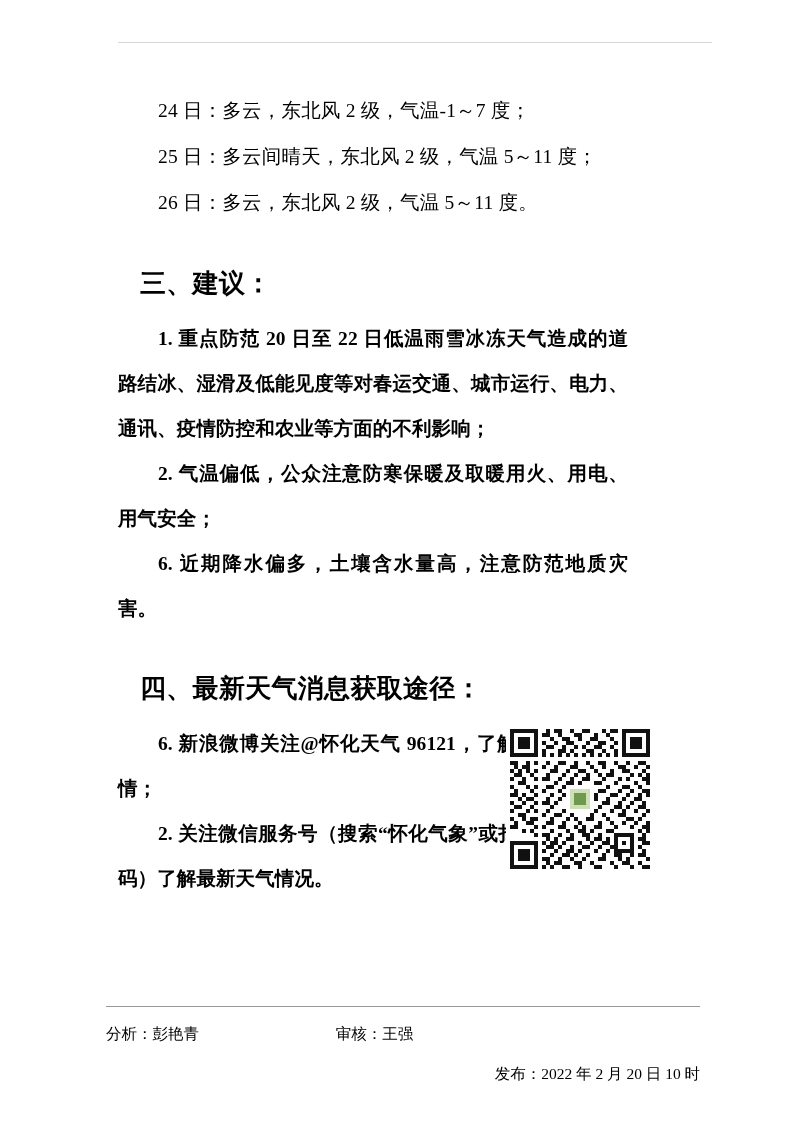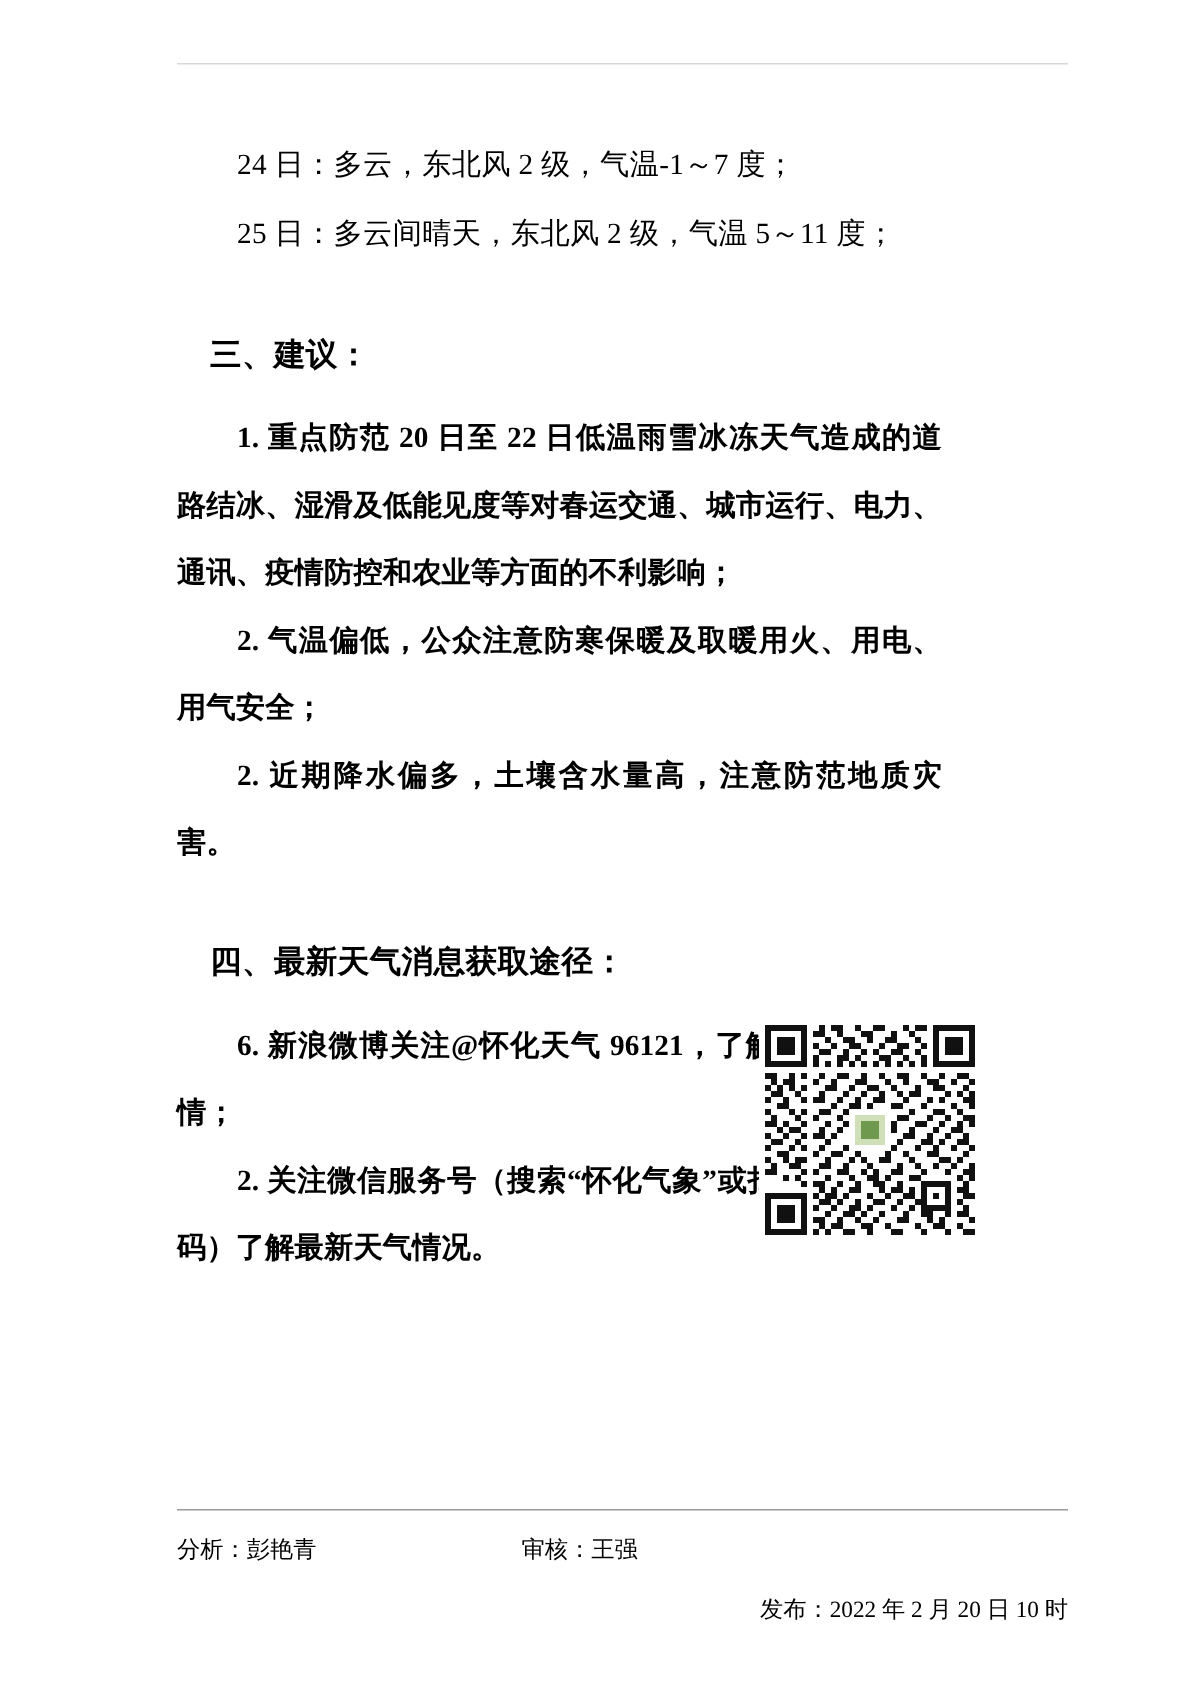--- a/index.html
+++ b/index.html
@@ -31,21 +31,21 @@
     line-height: 46px;
     letter-spacing: 0.2px;
     white-space: nowrap;
   }
   .indent {
     padding-left: 40px;
   }
   .section-head {
     font-family: "Liberation Sans", "DejaVu Sans", sans-serif;
     font-weight: bold;
-    font-size: 21px;
+    font-size: 26px;
     line-height: 46px;
     letter-spacing: 0.3px;
     padding-left: 22px;
   }
   .para {
     font-size: 19.5px;
     line-height: 45px;
     text-align: justify;
     text-justify: inter-ideograph;
     letter-spacing: 0.1px;
@@ -67,21 +67,21 @@
     position: absolute;
     right: -26px;
     top: 4px;
     width: 148px;
     height: 148px;
   }
   .qr svg { display: block; }
 
   .footer {
     position: absolute;
-    left: 118px;
+    left: 106px;
     top: 1006px;
     width: 594px;
   }
   .footer-rule {
     border-top: 1px solid #9a9a9a;
     width: 100%;
     margin-bottom: 16px;
   }
   .footer-row {
     display: flex;
@@ -103,31 +103,32 @@
 </head>
 <body>
 
 <div class="page">
 
   <div class="top-rule"></div>
 
   <div class="forecast-block">
     <div class="line indent">24 日：多云，东北风 2 级，气温-1～7 度；</div>
     <div class="line indent">25 日：多云间晴天，东北风 2 级，气温 5～11 度；</div>
+    <div class="line indent">26 日：多云，东北风 2 级，气温 5～11 度。</div>
   </div>
 
   <div class="spacer-lg"></div>
 
   <div class="section-head">三、建议：</div>
 
   <div class="spacer-sm"></div>
 
   <div class="para para-indent">1. 重点防范 20 日至 22 日低温雨雪冰冻天气造成的道路结冰、湿滑及低能见度等对春运交通、城市运行、电力、通讯、疫情防控和农业等方面的不利影响；</div>
   <div class="para para-indent">2. 气温偏低，公众注意防寒保暖及取暖用火、用电、用气安全；</div>
-  <div class="para para-indent">2. 近期降水偏多，土壤含水量高，注意防范地质灾害。</div>
+  <div class="para para-indent">6. 近期降水偏多，土壤含水量高，注意防范地质灾害。</div>
 
   <div class="spacer-lg"></div>
 
   <div class="section-head">四、最新天气消息获取途径：</div>
 
   <div class="spacer-sm"></div>
 
   <div class="contact-wrap">
     <div class="contact-text">
       <div class="para para-indent">6. 新浪微博关注@怀化天气 96121，了解天气详情；</div>

